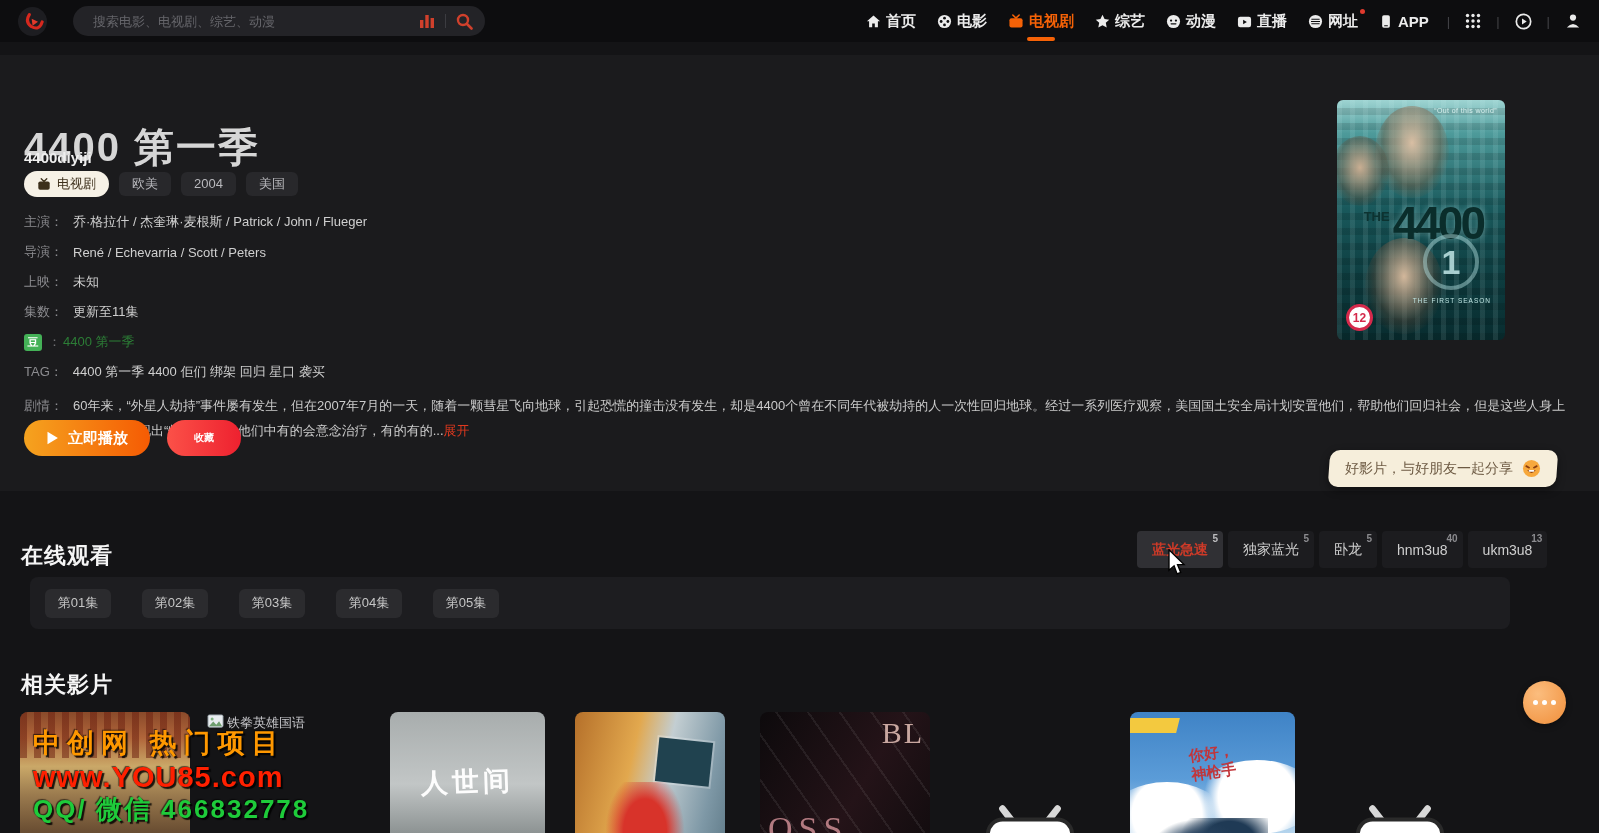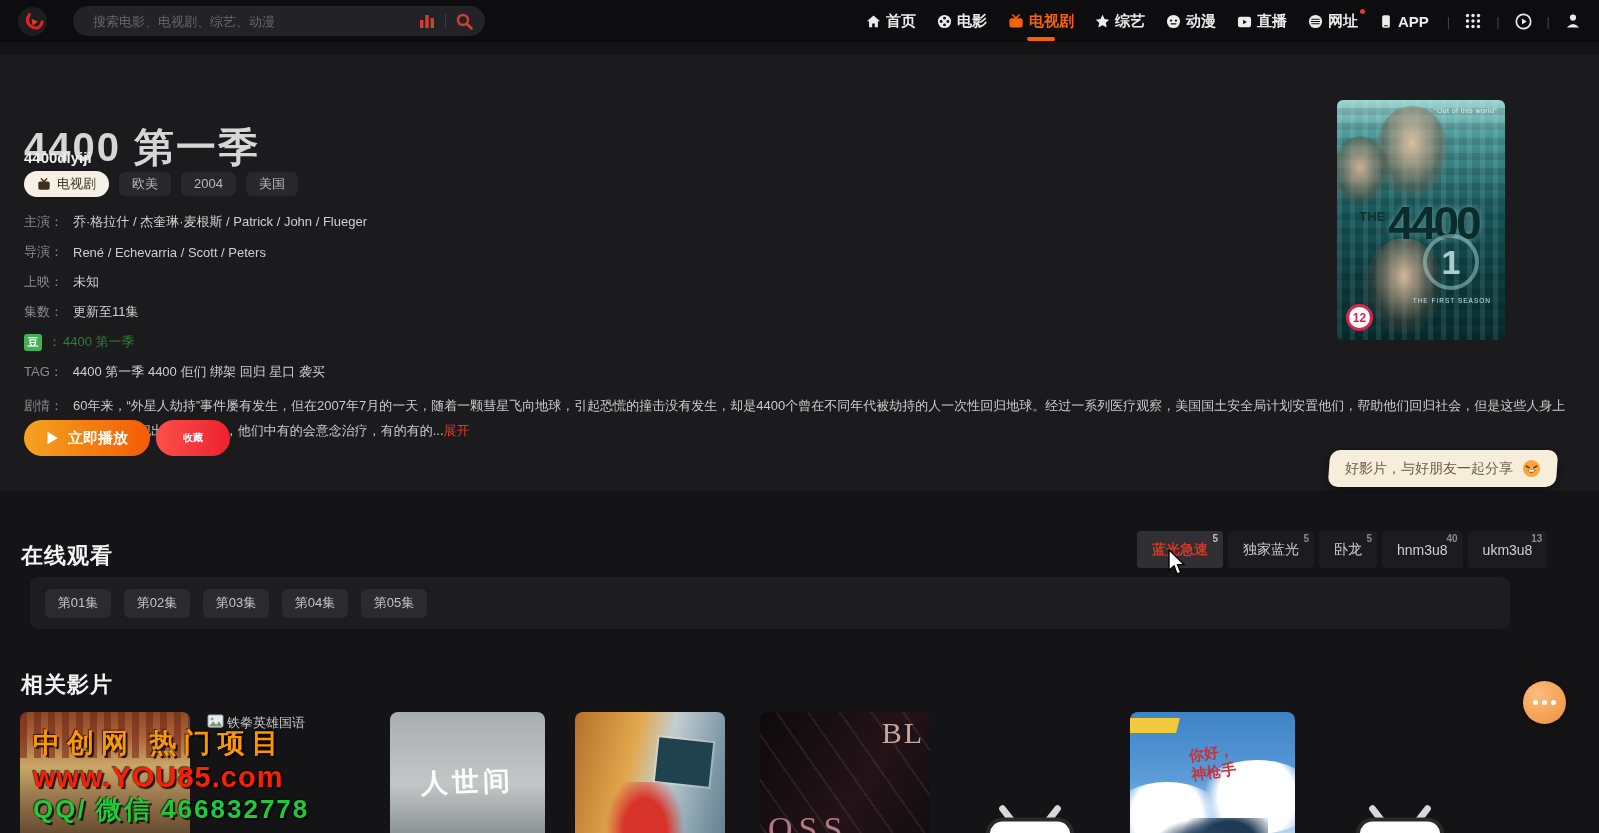--- a/index.html
+++ b/index.html
@@ -40,38 +40,38 @@
   .meta-row{display:flex;margin-bottom:12px;align-items:center;}
   .meta-label{color:#8d8d91;margin-right:10px;white-space:nowrap;}
   .meta-value{color:#cfcfcf;}
   .douban-badge{width:18px;height:17px;background:#44b157;color:#fff;font-size:11px;font-weight:bold;
                 border-radius:3px;display:flex;align-items:center;justify-content:center;margin-right:6px;}
   .douban-colon{color:#6f6f73;margin-right:2px;}
   .douban-link{color:#2c7d36;cursor:pointer;}
   .plot-row{display:flex;align-items:flex-start;margin-bottom:0;}
   .plot-text{width:1500px;color:#cbcbcb;line-height:25px;}
   .expand-link{color:#e0391f;cursor:pointer;}
-  .actions{position:absolute;left:24px;top:365px;display:flex;gap:6px;}
+  .actions{position:absolute;left:24px;top:365px;display:flex;gap:17px;}
   .btn-play{height:36px;padding:0 22px;border-radius:18px;background:linear-gradient(90deg,#f5a31f,#f55b03);
             color:#fff;font-size:15px;font-weight:bold;display:flex;align-items:center;gap:9px;cursor:pointer;}
   .btn-fav{height:36px;padding:0 27px;border-radius:18px;background:linear-gradient(90deg,#fb5148,#ee212f);
            color:#fff;font-size:10px;font-weight:bold;display:flex;align-items:center;cursor:pointer;}
 
   
   .poster{position:absolute;left:1337px;top:45px;width:168px;height:240px;border-radius:6px;overflow:hidden;
           background:linear-gradient(180deg,#9ed4d2 0%,#4d9a9a 14%,#19595c 45%,#0d3c3f 75%,#082c2f 100%);cursor:pointer;}
   .poster-mosaic{position:absolute;inset:0;
       background:repeating-linear-gradient(90deg,rgba(210,245,245,.10) 0 5px,transparent 5px 13px),
                  repeating-linear-gradient(0deg,rgba(0,0,0,.12) 0 7px,transparent 7px 15px);}
   .pface{position:absolute;border-radius:50%;}
   .pface1{left:38px;top:6px;width:74px;height:92px;background:radial-gradient(ellipse at 50% 40%,#d9bfa4 0%,rgba(120,95,70,.45) 55%,rgba(0,0,0,0) 75%);}
   .pface2{left:-6px;top:36px;width:58px;height:70px;background:radial-gradient(ellipse at 50% 45%,#c9ae92 0%,rgba(100,80,60,.4) 55%,rgba(0,0,0,0) 75%);}
   .pface3{left:28px;top:138px;width:78px;height:96px;background:radial-gradient(ellipse at 50% 40%,#d2b79b 0%,rgba(90,75,60,.4) 55%,rgba(0,0,0,0) 75%);}
   .poster-quote{position:absolute;top:7px;right:8px;font-size:7px;color:#d8f0ee;letter-spacing:.4px;}
-  .poster-title{position:absolute;top:96px;left:0;right:4px;text-align:center;color:#0a2d2b;white-space:nowrap;}
+  .poster-title{position:absolute;top:96px;left:0;right:22px;text-align:right;color:#0a2d2b;white-space:nowrap;}
   .poster-the{font-size:13px;font-weight:bold;vertical-align:18px;margin-right:3px;color:#0d3331;}
   .poster-number{font-size:46px;font-weight:bold;letter-spacing:-3px;text-shadow:0 0 7px rgba(190,245,245,.4);}
   .poster-ring{position:absolute;right:26px;bottom:50px;width:56px;height:56px;border:4px solid rgba(185,228,228,.45);
                border-radius:50%;display:flex;align-items:center;justify-content:center;
                color:rgba(205,240,240,.8);font-size:34px;font-weight:bold;box-sizing:border-box;}
   .poster-season{position:absolute;right:14px;bottom:36px;font-size:6.5px;color:#bfe3e0;letter-spacing:1px;}
   .poster-rating{position:absolute;left:9px;bottom:9px;width:27px;height:27px;border-radius:50%;background:#fff;
                  border:3px solid #d5294b;color:#d5294b;font-weight:bold;font-size:12px;display:flex;
                  align-items:center;justify-content:center;box-sizing:border-box;}
 
@@ -83,21 +83,21 @@
 
   
   .watch-heading{position:absolute;left:21px;top:523px;font-size:22px;font-weight:bold;color:#f5f5f5;letter-spacing:1px;}
   .tabs{position:absolute;top:531px;left:1137px;display:flex;gap:5px;z-index:5;}
   .tab{position:relative;height:37px;background:#1c1c1f;border-radius:4px;display:flex;align-items:center;
        justify-content:center;font-size:14px;color:#cfcfcf;padding:0 15px;cursor:pointer;min-width:54px;box-sizing:border-box;}
   .tab .count{position:absolute;top:2px;right:5px;font-size:10px;color:#8b8b8f;font-weight:bold;}
   .tab.active{background:#303034;color:#cd3a28;font-weight:bold;}
   .tab.active .count{color:#bdbdbf;}
   .ep-panel{position:absolute;left:30px;top:577px;width:1480px;height:52px;background:#1d1d20;border-radius:8px;
-            display:flex;align-items:center;padding:0 15px;gap:13px;box-sizing:border-box;}
+            display:flex;align-items:center;padding:0 15px;gap:31px;box-sizing:border-box;}
   .ep-btn{min-width:66px;height:29px;background:#2b2b2e;border-radius:6px;color:#c6c6c6;font-size:13px;
           display:flex;align-items:center;justify-content:center;padding:0 10px;box-sizing:border-box;cursor:pointer;}
 
   
   .related-heading{position:absolute;left:21px;top:652px;font-size:22px;font-weight:bold;color:#f5f5f5;letter-spacing:1px;}
   .card{position:absolute;top:712px;height:160px;border-radius:8px;overflow:hidden;cursor:pointer;}
   .card1{left:20px;width:170px;
      background:linear-gradient(180deg,#8a4a2a 0%,#b0653a 16%,#caa868 34%,#9a7a4e 52%,#6b4f33 74%,#433022 100%);}
   .card1::before{content:"";position:absolute;left:0;right:0;top:0;height:46px;
      background:repeating-linear-gradient(90deg,rgba(110,35,18,.55) 0 7px,rgba(0,0,0,0) 7px 14px);}

